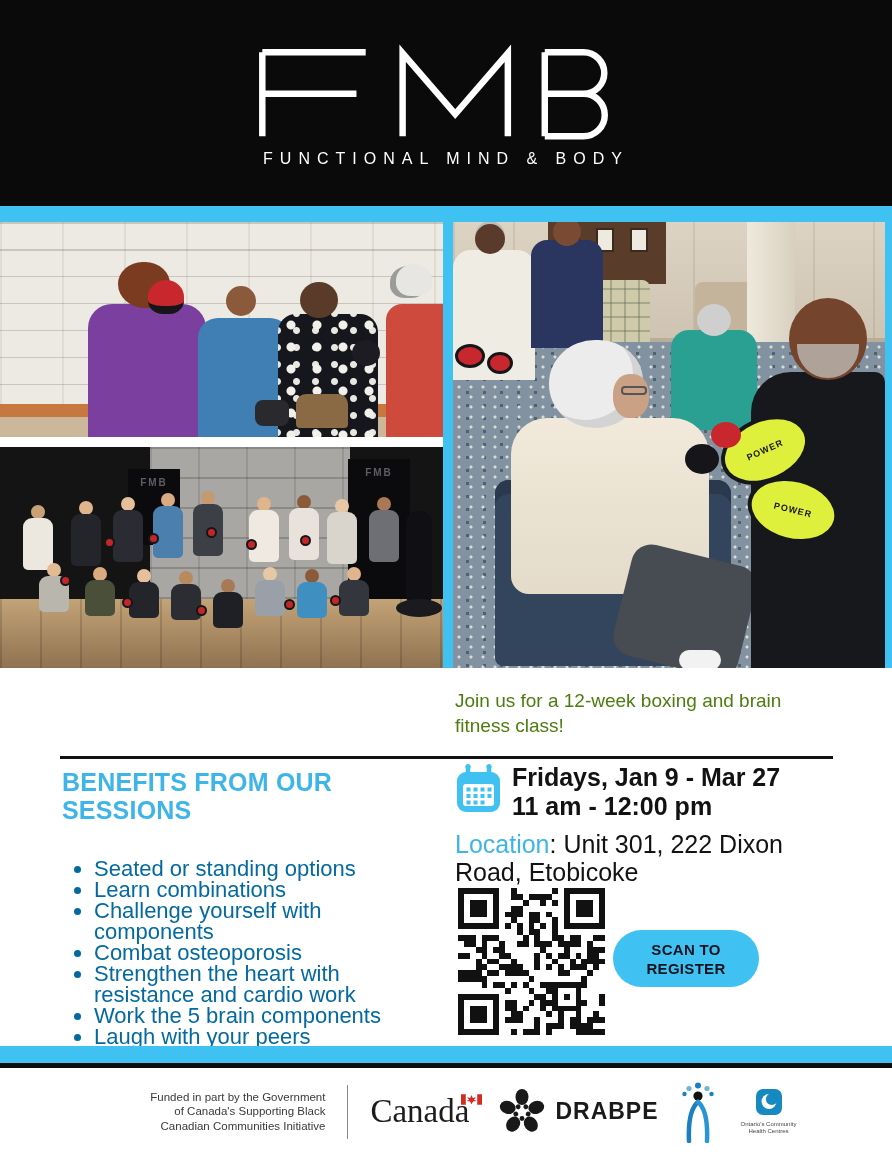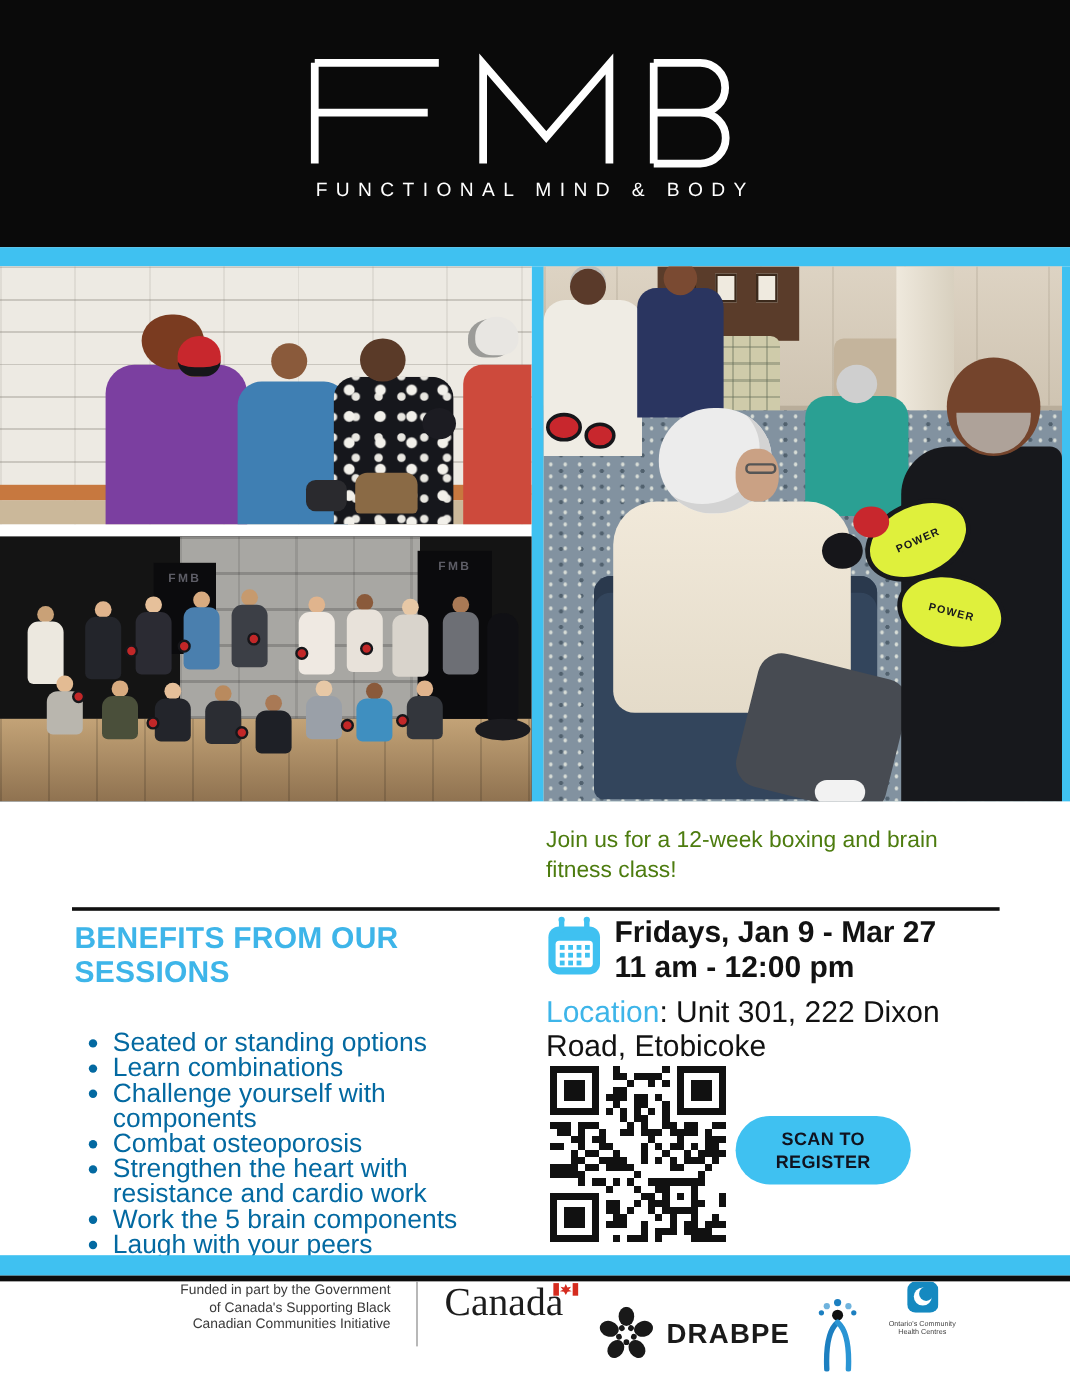--- a/index.html
+++ b/index.html
@@ -122,21 +122,21 @@
   .sched-text{margin-left:10px;font-size:25px;line-height:29px;font-weight:800;color:#121212;}
   .location{position:absolute;left:0;top:162px;width:368px;font-size:25px;line-height:28px;font-weight:400;color:#121212;}
   .loc-label{color:var(--heading);}
   .qr-row{position:absolute;left:0;top:220px;width:392px;height:150px;}
   .qr{position:absolute;left:3px;top:0;width:147px;height:147px;background:#fff;}
   .cta{position:absolute;left:158px;top:42px;width:146px;height:57px;background:var(--accent);border:none;border-radius:29px;
     font-family:"Liberation Sans",sans-serif;font-size:15px;line-height:19px;font-weight:800;color:#10131f;cursor:pointer;letter-spacing:.3px;}
   .cta span{display:block;}
 
   
-  .footer{position:absolute;left:0;top:1068px;width:892px;height:87px;background:#fff;display:flex;justify-content:center;gap:22px;}
+  .footer{position:absolute;left:0;top:1068px;width:892px;height:87px;background:#fff;display:flex;align-items:center;justify-content:center;gap:22px;}
   .funded{width:234px;text-align:right;font-size:11.5px;line-height:14.5px;color:#3a3a3a;}
   .vdiv{width:1px;height:54px;background:#8a8a8a;}
   .canada{position:relative;padding-right:8px;}
   .canada-text{font-family:"Liberation Serif",serif;font-size:33px;color:#1c1c1c;}
   .flag{position:absolute;top:1px;right:-5px;}
   .drabpe{display:flex;align-items:center;gap:10px;}
   .drabpe-label{font-size:23px;font-weight:700;color:#1a1a1a;letter-spacing:1px;}
   .rexdale{display:flex;align-items:center;gap:8px;}
   .rex-top{font-size:8.5px;font-weight:700;color:#3a3a3a;letter-spacing:.2px;}
   .rex-name{font-size:28px;line-height:28px;font-weight:800;color:var(--rexblue);letter-spacing:1px;}

